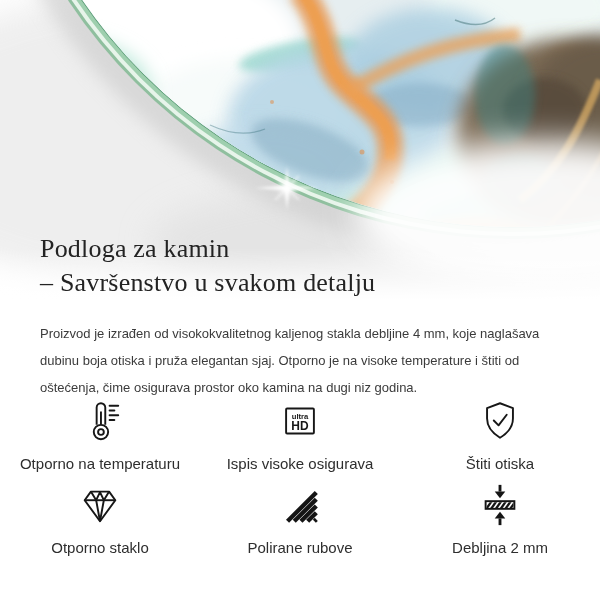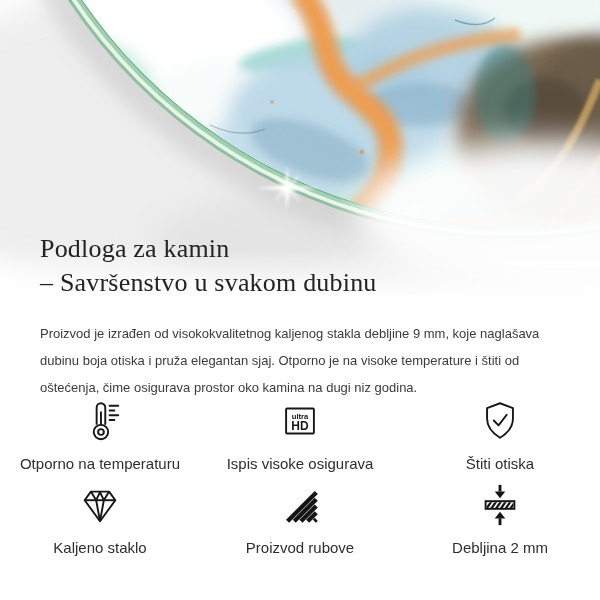--- a/index.html
+++ b/index.html
@@ -112,24 +112,24 @@
           <polygon points="287,166 284.6,188 287,210 289.4,188" fill="#ffffff" opacity=".95"></polygon>
           <line x1="275" y1="176" x2="299" y2="200" stroke="#ffffff" stroke-width="1.2" opacity=".8"></line>
           <line x1="299" y1="176" x2="275" y2="200" stroke="#ffffff" stroke-width="1.2" opacity=".8"></line>
         </g>
       </g>
     </svg>
   </div>
 
   <div class="title">
     <div>Podloga za kamin</div>
-    <div>– Savršenstvo u svakom dubinu</div>
+    <div>– Savršenstvo u svakom detalju</div>
   </div>
 
-  <p class="desc">Proizvod je izrađen od visokokvalitetnog kaljenog stakla debljine 9 mm, koje naglašava dubinu boja otiska i pruža elegantan sjaj. Otporno je na visoke temperature i štiti od oštećenja, čime osigurava prostor oko kamina na dugi niz godina.</p>
+  <p class="desc">Proizvod je izrađen od visokokvalitetnog kaljenog stakla debljine 4 mm, koje naglašava dubinu boja otiska i pruža elegantan sjaj. Otporno je na visoke temperature i štiti od oštećenja, čime osigurava prostor oko kamina na dugi niz godina.</p>
 
   <div class="features">
 
     <div class="feature">
       <div class="icon-box">
         <svg width="46" height="46" viewBox="0 0 48 48">
           <path class="ic" d="M20.5 28 L20.5 10 A4.5 4.5 0 0 1 29.5 10 L29.5 28"></path>
           <circle class="ic" cx="25" cy="35.5" r="7.5"></circle>
           <circle class="ic" cx="25" cy="35.5" r="3" stroke-width="1.8"></circle>
           <line class="ic" x1="25" y1="14" x2="25" y2="28" stroke-width="1.6"></line>
@@ -169,36 +169,36 @@
       <div class="icon-box">
         <svg width="46" height="46" viewBox="0 0 48 48">
           <g class="ic" stroke-width="1.9" stroke-linejoin="round">
             <path d="M14.5 10 L33.5 10 L40 19 L24 41 L8 19 Z"></path>
             <path d="M8 19 L40 19"></path>
             <path d="M14.5 10 L20 19 L24 10.5 L28 19 L33.5 10"></path>
             <path d="M20 19 L24 41 M28 19 L24 41"></path>
           </g>
         </svg>
       </div>
-      <div class="f-label">Kaljeno staklo</div>
+      <div class="f-label">Otporno staklo</div>
     </div>
 
     <div class="feature">
       <div class="icon-box">
         <svg width="46" height="46" viewBox="0 0 48 48">
           <g stroke="#151515" stroke-width="4.5">
             <line x1="11" y1="41" x2="41" y2="11"></line>
             <line x1="18" y1="41" x2="41" y2="18"></line>
             <line x1="25" y1="41" x2="41" y2="25"></line>
             <line x1="32" y1="41" x2="41" y2="32"></line>
             <line x1="39" y1="41" x2="41" y2="39"></line>
           </g>
         </svg>
       </div>
-      <div class="f-label">Proizvod rubove</div>
+      <div class="f-label">Polirane rubove</div>
     </div>
 
     <div class="feature">
       <div class="icon-box">
         <svg width="46" height="46" viewBox="0 0 48 48">
           <defs>
               <clipPath id="barClip">
                 <rect x="10" y="21" width="28" height="6"></rect>
               </clipPath>
             </defs>

